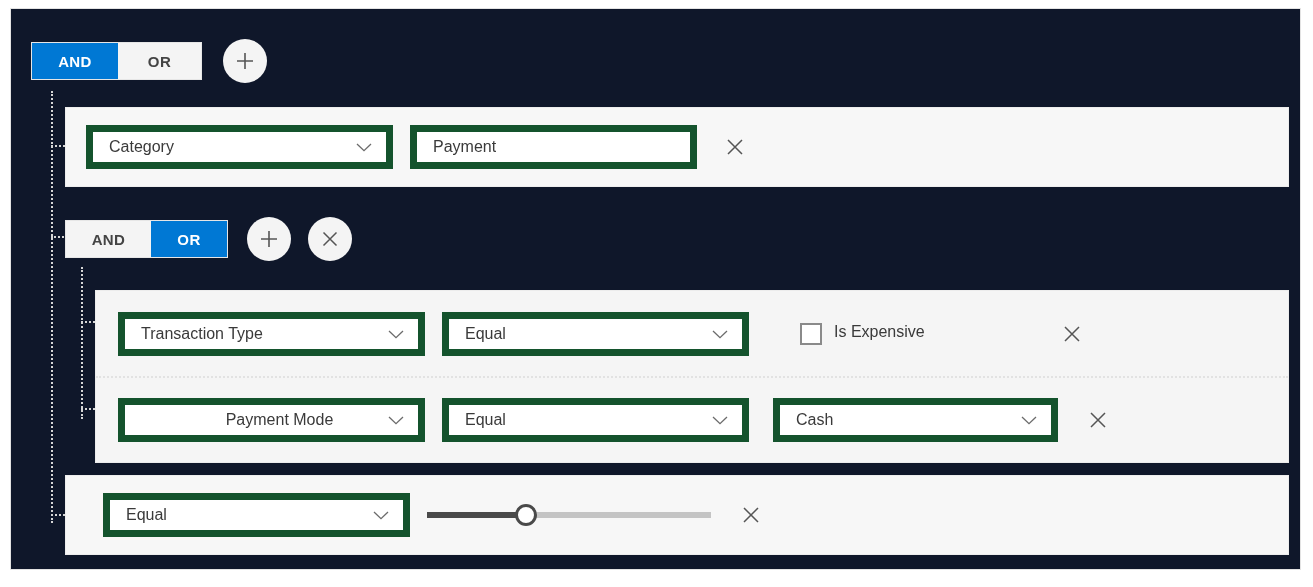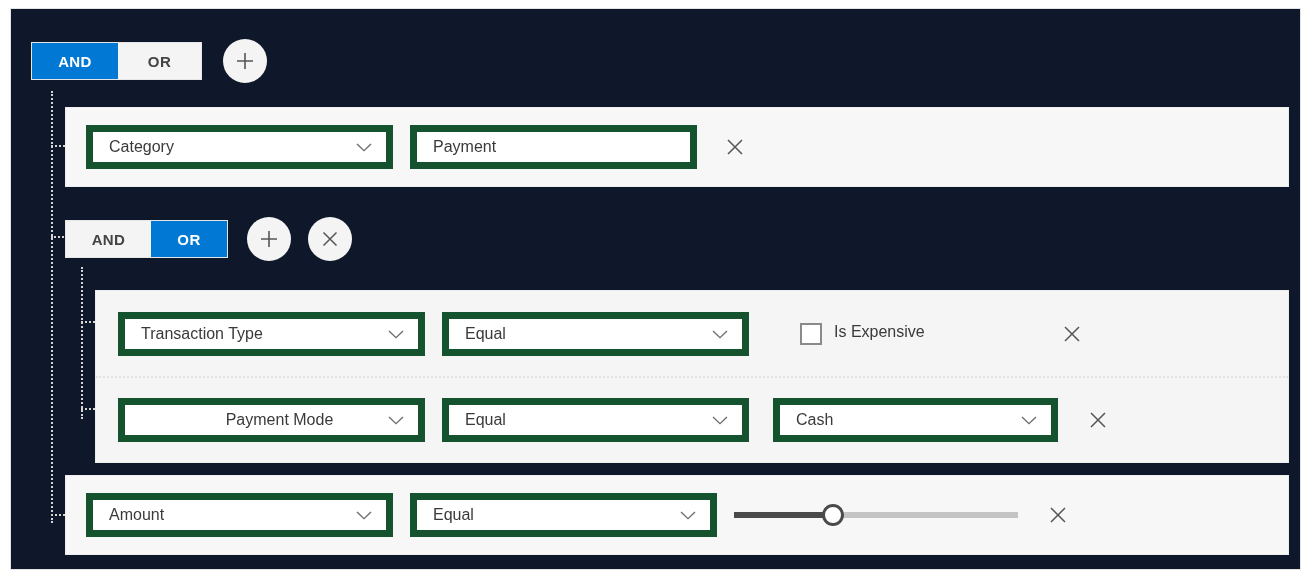--- a/index.html
+++ b/index.html
@@ -340,26 +340,20 @@
           <svg width="22" height="22" viewBox="0 0 22 22">
             <path d="M4 4 L18 18 M18 4 L4 18" stroke="#555" stroke-width="1.5" fill="none"></path>
           </svg>
         </div>
       </div>
 
     </div>
   </div>
 
   <div class="rule-row" style="left:54px; top:466px; width:1224px; height:80px; position:absolute; padding-left:20px;">
-    <div class="ctl" style="width:307px;">
-      <span class="ctl-text">Amount</span>
-      <svg class="chev" width="16" height="9" viewBox="0 0 16 9">
-        <path d="M1 1 L8 7.6 L15 1" stroke="#6b6b6b" stroke-width="1.3" fill="none"></path>
-      </svg>
-    </div>
     <div class="ctl" style="width:307px; margin-left:17px;">
       <span class="ctl-text">Equal</span>
       <svg class="chev" width="16" height="9" viewBox="0 0 16 9">
         <path d="M1 1 L8 7.6 L15 1" stroke="#6b6b6b" stroke-width="1.3" fill="none"></path>
       </svg>
     </div>
     <div class="slider" style="width:284px; margin-left:17px;">
       <div class="slider-track"></div>
       <div class="slider-fill" id="slider-fill" style="width: 35%;"></div>
       <div class="slider-thumb" id="slider-thumb" style="left: 35%;"></div>

